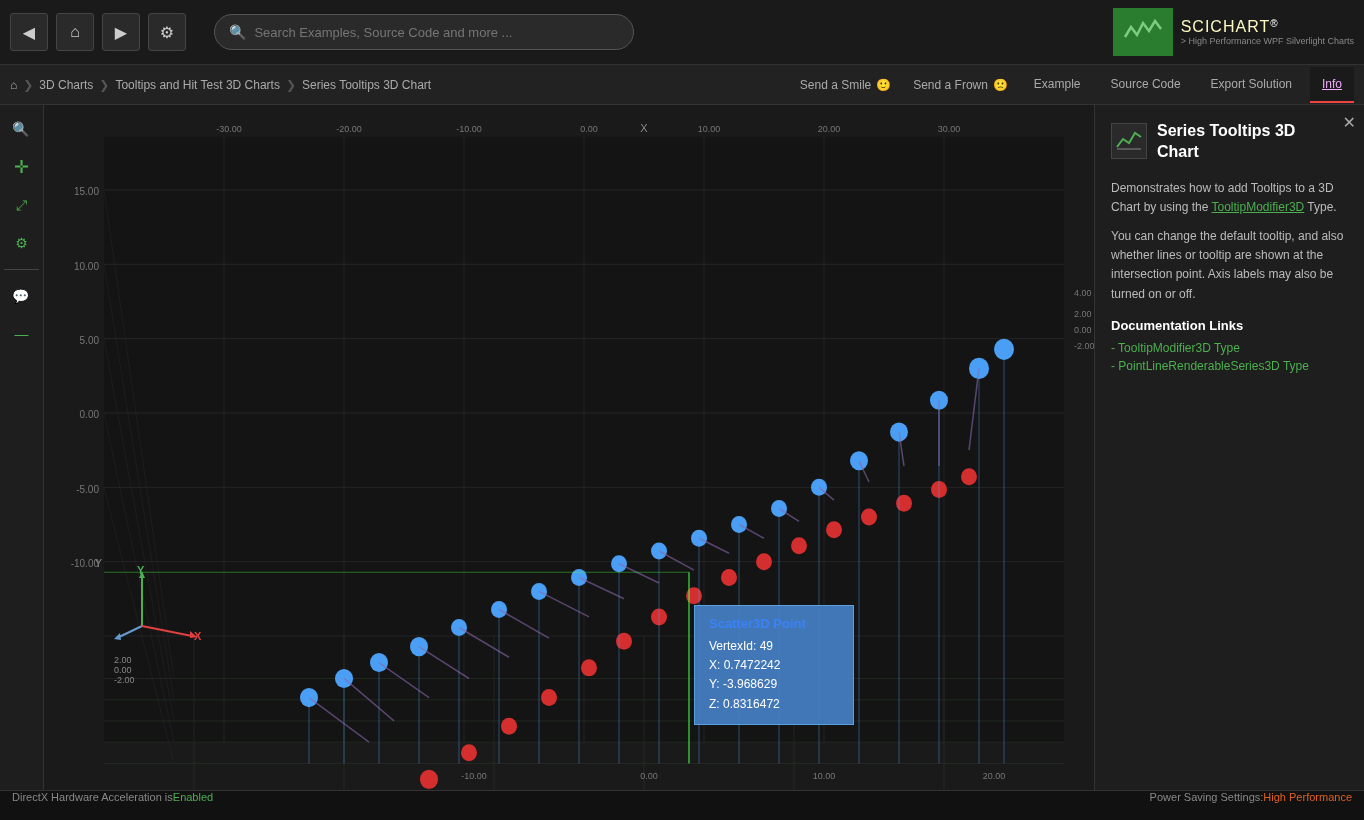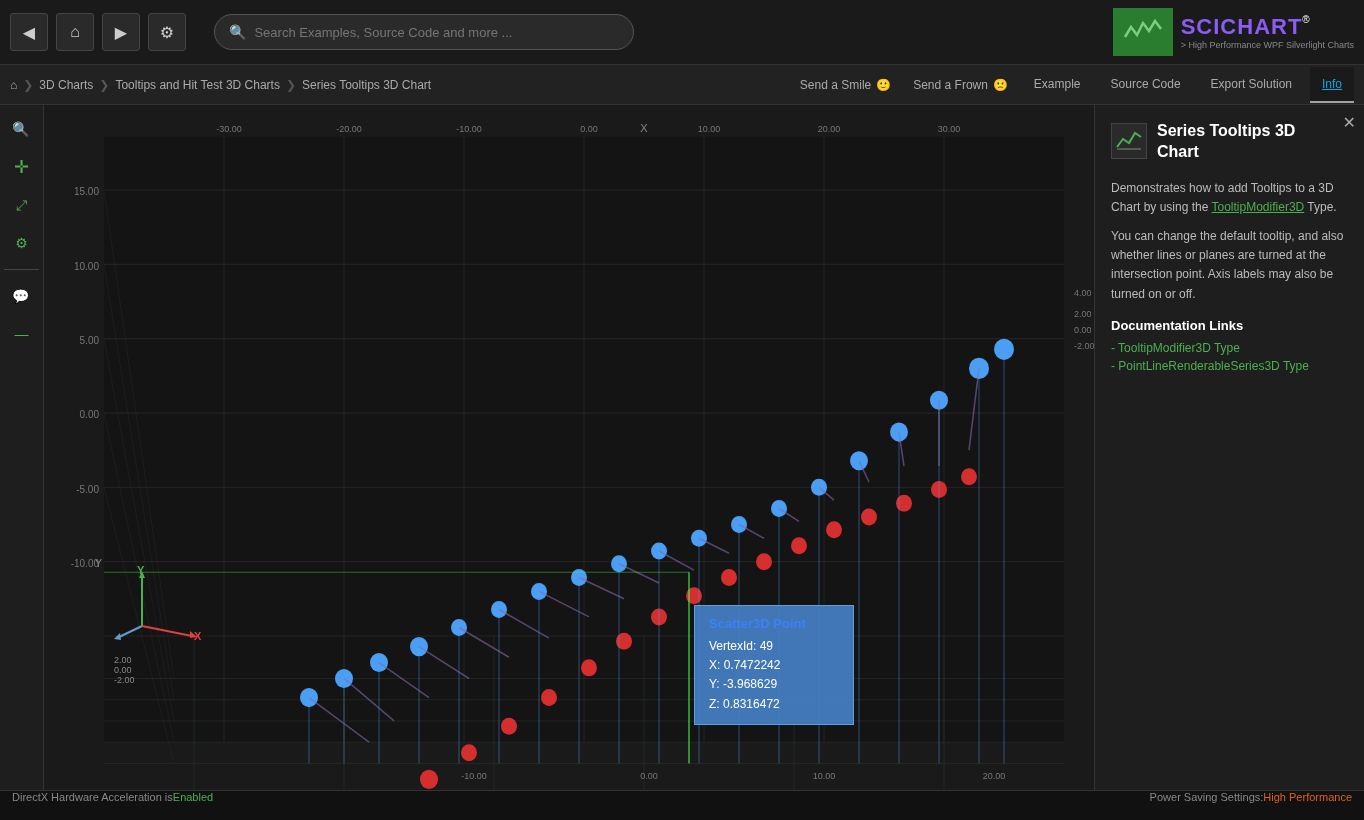--- a/index.html
+++ b/index.html
@@ -48,21 +48,21 @@
     .breadcrumb-sep { color: #555; font-size: 12px; }
     .spacer-flex { flex: 1; }
     .action-btn {
       display: flex; align-items: center; gap: 5px;
       color: #aaa; font-size: 12px; cursor: pointer; padding: 4px 8px;
     }
     .tab-btn {
       height: 36px; padding: 0 12px; display: flex; align-items: center;
       font-size: 12px; cursor: pointer; color: #aaa; border-bottom: 2px solid transparent;
     }
-    .tab-btn.active { color: #0ea5e9; background: #1a1a1a; border-bottom: 2px solid #a3a3a3; text-decoration: underline; }
+    .tab-btn.active { color: #f0abfc; background: #1a1a1a; border-bottom: 2px solid #ef4444; text-decoration: underline; }
 
     
     .main-area {
       display: flex; width: 100%; height: calc(820px - 65px - 40px - 30px);
     }
 
     
     .left-toolbar {
       width: 44px; background: #1e1e1e; border-right: 1px solid #333;
       display: flex; flex-direction: column; align-items: center;
@@ -141,21 +141,21 @@
   </div>
   <div class="spacer"></div>
   <div class="logo-area">
     <div class="logo-box">
       <svg width="40" height="30" viewBox="0 0 40 30">
         <polyline points="2,20 8,10 14,18 20,6 26,14 32,4 38,12" fill="none" stroke="#7ecc7e" stroke-width="2.5"></polyline>
       </svg>
     </div>
     <div>
       <div style="display:flex;align-items:flex-start;">
-        <span style="color:#8b5cf6;font-size:22px;font-weight:bold;letter-spacing:1px;">SCICHART</span>
+        <span style="color:#fef9c3;font-size:16px;font-weight:normal;letter-spacing:1px;">SCICHART</span>
         <span style="color:#fff;font-size:10px;vertical-align:super;">®</span>
       </div>
       <div style="color:#888;font-size:9px;">&gt; High Performance WPF Silverlight Charts</div>
     </div>
   </div>
 </div>
 
 <div class="breadcrumb-bar">
   <span class="breadcrumb-item">⌂</span>
   <span class="breadcrumb-sep">❯</span>
@@ -396,21 +396,21 @@
         <svg width="28" height="28" viewBox="0 0 28 28">
           <polyline points="2,20 8,12 14,16 20,6 26,10" fill="none" stroke="#4CAF50" stroke-width="2"></polyline>
           <line x1="2" y1="22" x2="26" y2="22" stroke="#888" stroke-width="1"></line>
         </svg>
       </div>
       <div class="panel-title">Series Tooltips 3D Chart</div>
     </div>
     <div class="panel-desc">
       <span>Demonstrates how to add Tooltips to a 3D Chart by using the </span><span class="panel-link">TooltipModifier3D</span><span> Type.</span>
     </div>
-    <div class="panel-desc">You can change the default tooltip, and also whether lines or planes are turned at the intersection point. Axis labels may also be turned on or off.</div>
+    <div class="panel-desc">You can change the default tooltip, and also whether lines or tooltip are shown at the intersection point. Axis labels may also be turned on or off.</div>
     <div class="doc-header">Documentation Links</div>
     <a class="doc-link">- TooltipModifier3D Type</a>
     <a class="doc-link">- PointLineRenderableSeries3D Type</a>
   </div>
 </div>
 
 <div class="status-bar">
   <span>DirectX Hardware Acceleration is </span>
   <span class="enabled-text">Enabled</span>
   <div style="flex:1;"></div>

